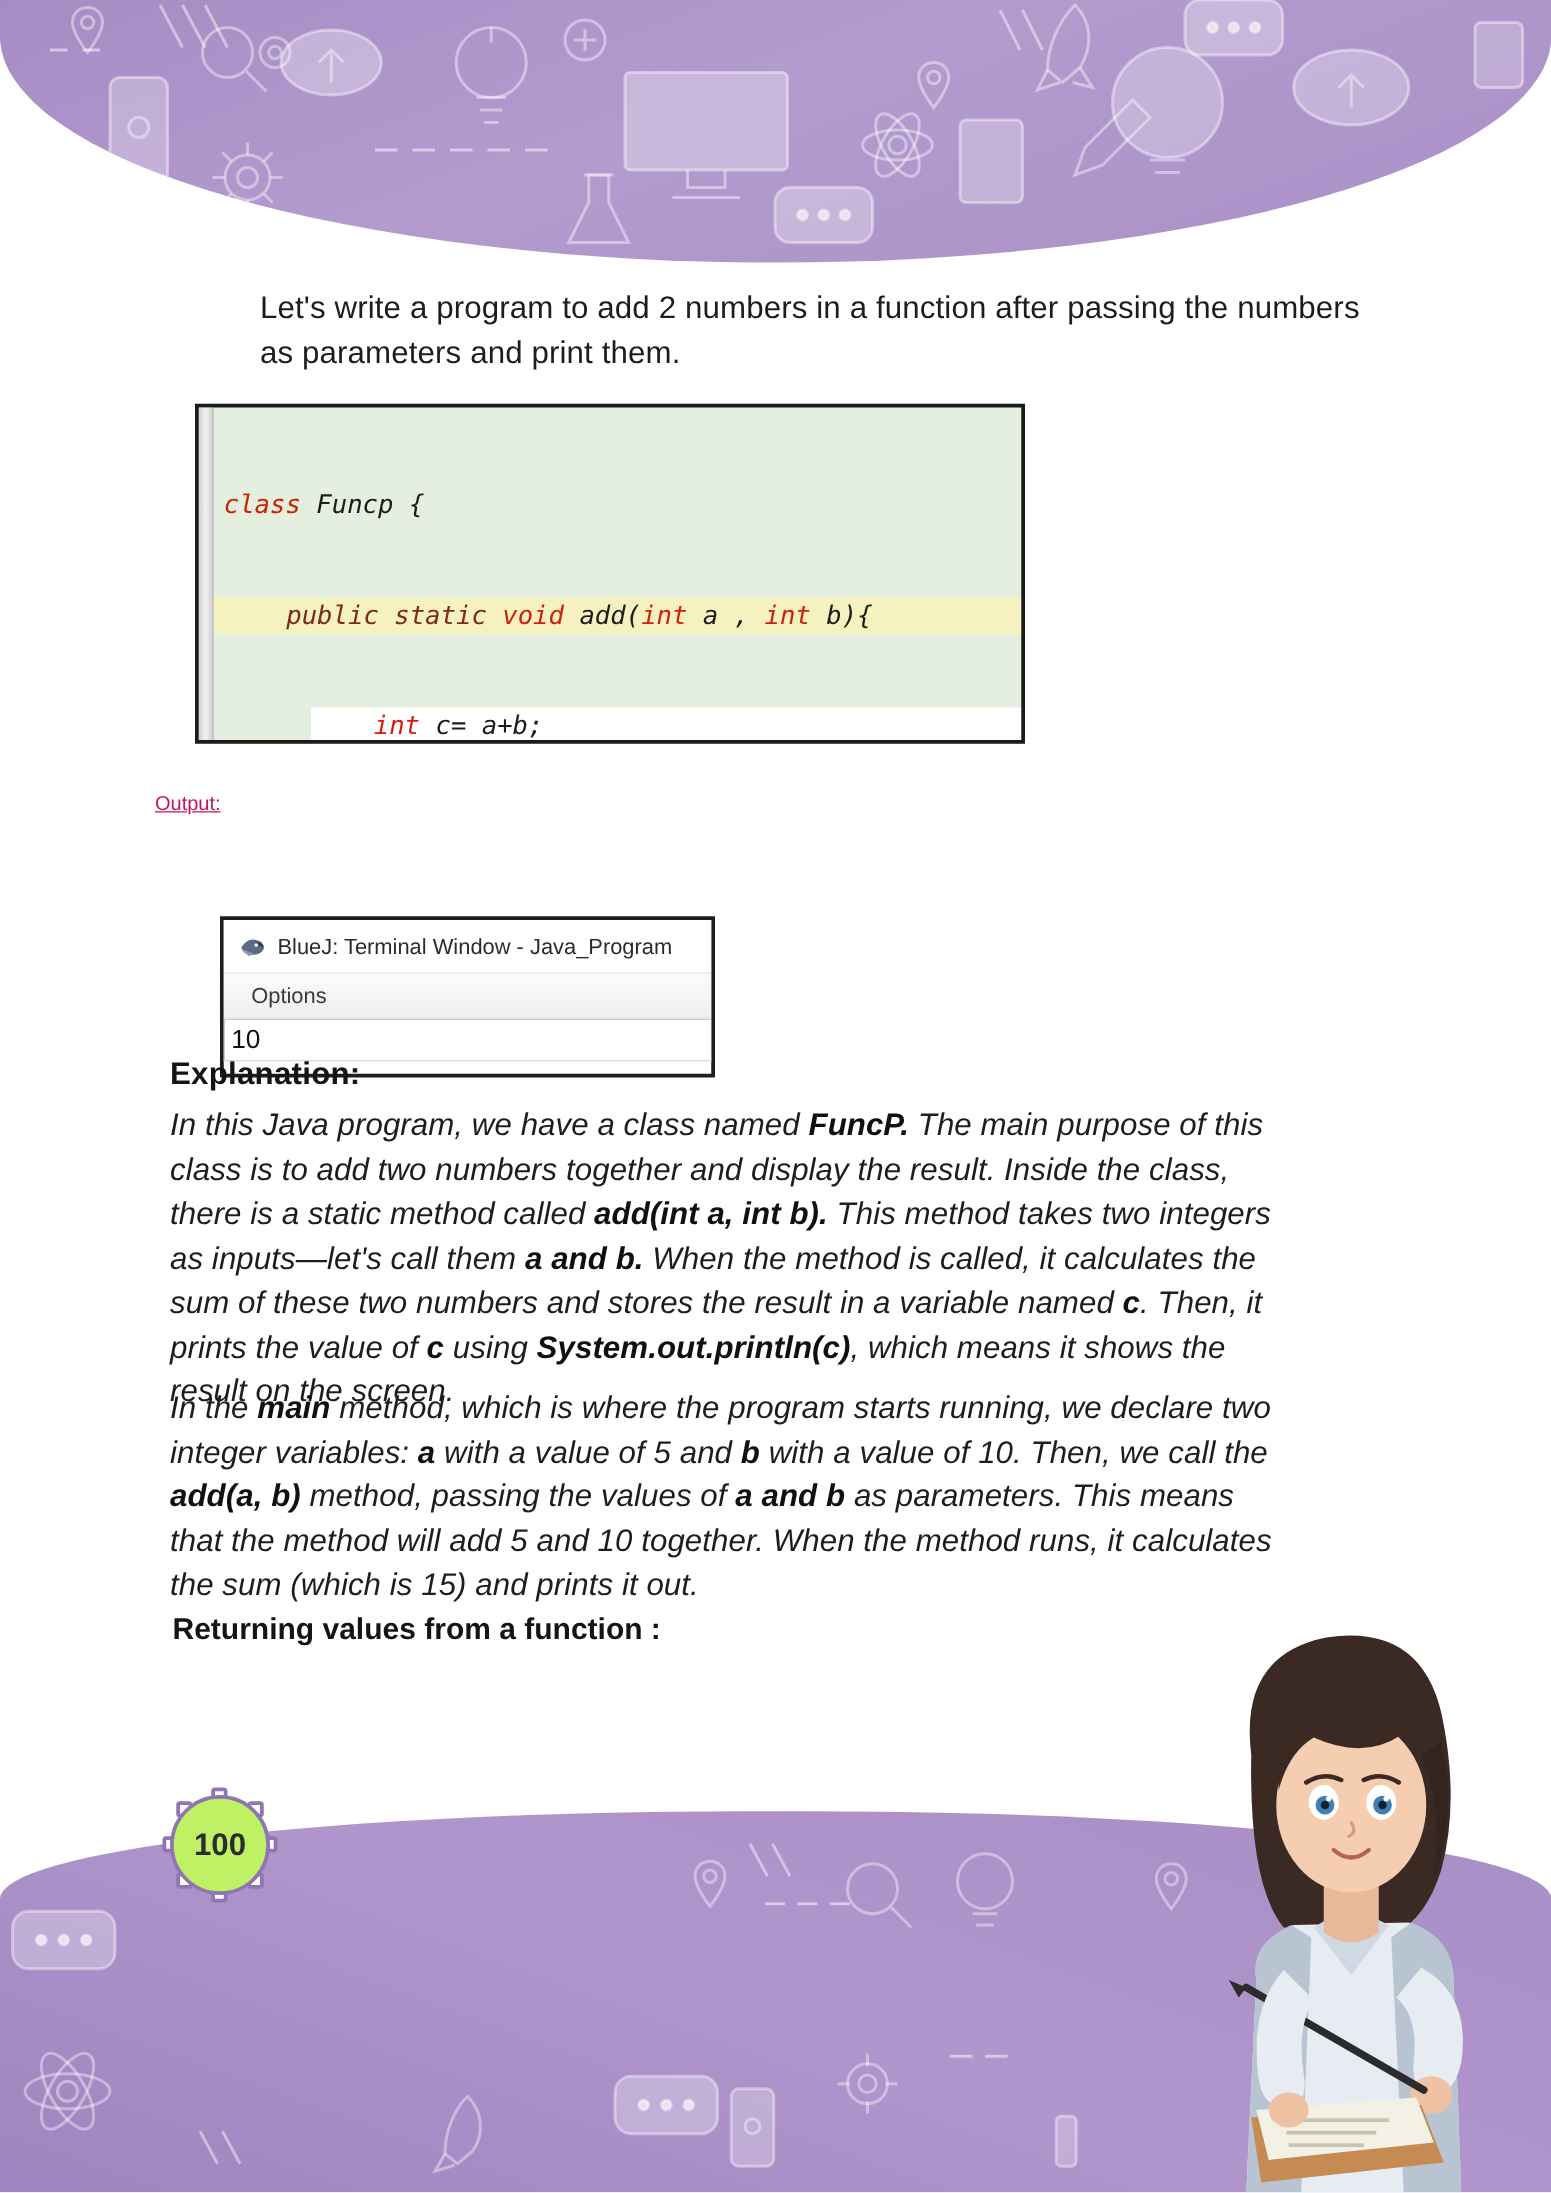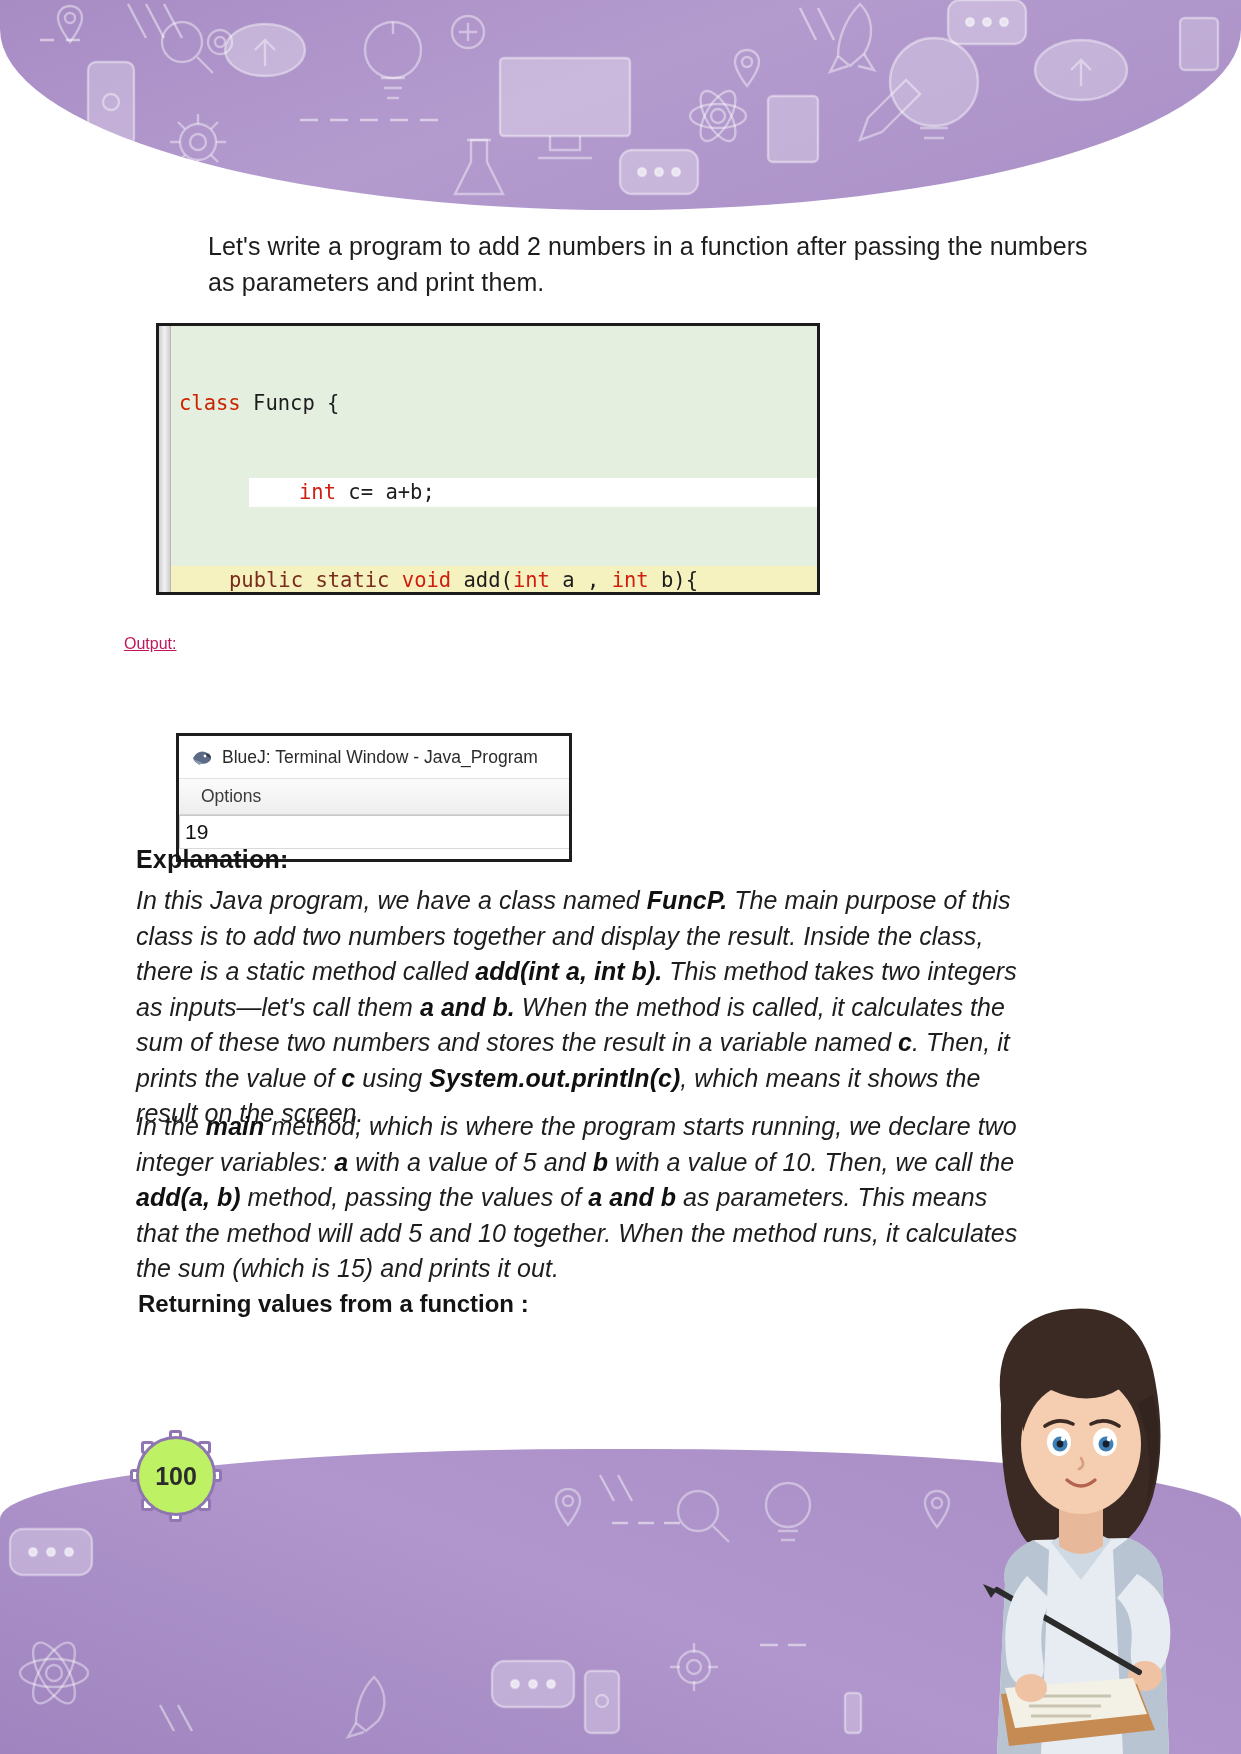--- a/index.html
+++ b/index.html
@@ -51,21 +51,21 @@
     border-right:1px solid #b8b8b8;
   }
   .code-body {
     position:absolute; top:0; left:12px; right:0; bottom:0;
     font-family: "DejaVu Sans Mono", "Liberation Mono", monospace;
     font-size: 20.5px; line-height: 29.5px;
     padding-top: 4px;
     white-space: pre;
     color:#1c1c1c;
   }
-  .ln { position:relative; height:29.5px; padding-left:8px; }
+  .ln { position:relative; height:29.5px; padding-left:8px;font-style:italic; }
   .ln.sig   { background:#f6f2c0; }
   .ln.body  { background:#ffffff; margin-left:78px; padding-left:0; }
   .ln.clsline { background:transparent; }
   .ind1 { display:inline-block; width:50px; }
   .ind2 { display:inline-block; width:50px; }
   .kw-red { color:#d11f0f; }
   .kw-dark { color:#7a2b1c; }
   .kw-class { color:#cc2200; }
 
   
@@ -269,22 +269,22 @@
   </div>
 
   <div class="content">
 
     <div class="intro">Let's write a program to add 2 numbers in a function after passing the numbers as parameters and print them.</div>
 
     <div class="code-wrap">
       <div class="code-gutter"></div>
       <div class="code-body">
         <div class="ln clsline"><span class="kw-class">class</span> Funcp {</div>
+        <div class="ln sig"><span class="ind1"></span><span class="kw-dark">public</span> <span class="kw-dark">static</span> <span class="kw-red">void</span> add(<span class="kw-red">int</span> a , <span class="kw-red">int</span> b){</div>
         <div class="ln body"><span class="ind2"></span><span class="kw-red">int</span> c= a+b;</div>
-        <div class="ln sig"><span class="ind1"></span><span class="kw-dark">public</span> <span class="kw-dark">static</span> <span class="kw-red">void</span> add(<span class="kw-red">int</span> a , <span class="kw-red">int</span> b){</div>
         
         
         
         
         
         
         
       </div>
     </div>
 
@@ -299,21 +299,21 @@
             <circle cx="13" cy="7" r="1.4" fill="#ffffff"></circle>
             <path d="M1 10 L7 16 L11 14Z" fill="#8d9bb2"></path>
           </svg>
         </span>
         <span>BlueJ: Terminal Window - Java_Program</span>
       </div>
       <div class="term-menu">
         <span>Options</span>
       </div>
       <div class="term-out">
-        <span>19</span>
+        <span>10</span>
       </div>
     </div>
 
     <div class="expl-head">Explanation:</div>
     <div class="para p1">In this Java program, we have a class named <b>FuncP.</b> The main purpose of this class is to add two numbers together and display the result. Inside the class, there is a static method called <b>add(int a, int b).</b> This method takes two integers as inputs—let's call them <b>a and b.</b> When the method is called, it calculates the sum of these two numbers and stores the result in a variable named <b>c</b>. Then, it prints the value of <b>c</b> using <b>System.out.println(c)</b>, which means it shows the result on the screen.</div>
     <div class="para p2">In the <b>main</b> method, which is where the program starts running, we declare two integer variables: <b>a</b> with a value of 5 and <b>b</b> with a value of 10. Then, we call the <b>add(a, b)</b> method, passing the values of <b>a and b</b> as parameters. This means that the method will add 5 and 10 together. When the method runs, it calculates the sum (which is 15) and prints it out.</div>
 
     <div class="sect-head">Returning values from a function :</div>
   </div>
 

